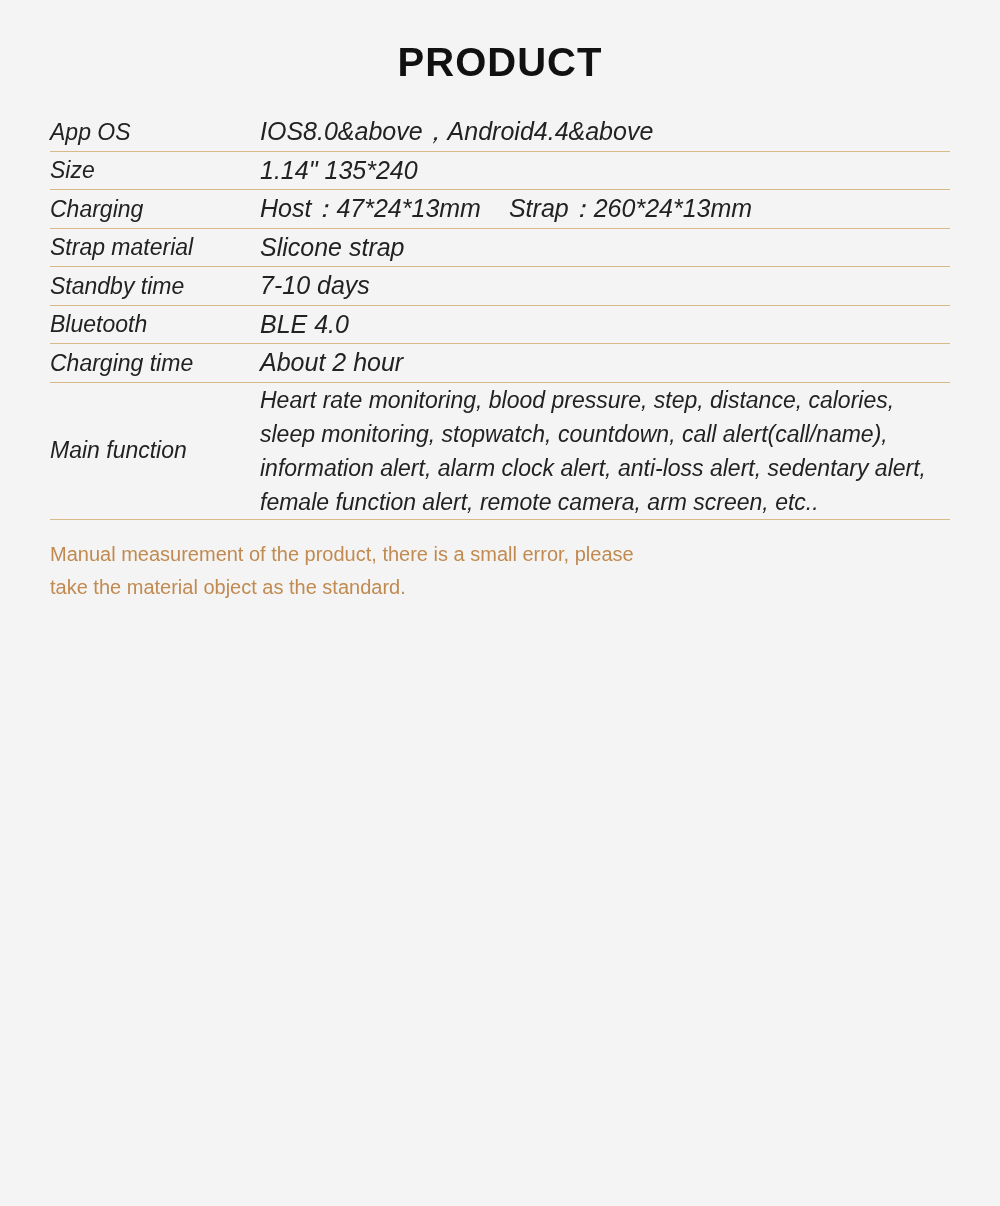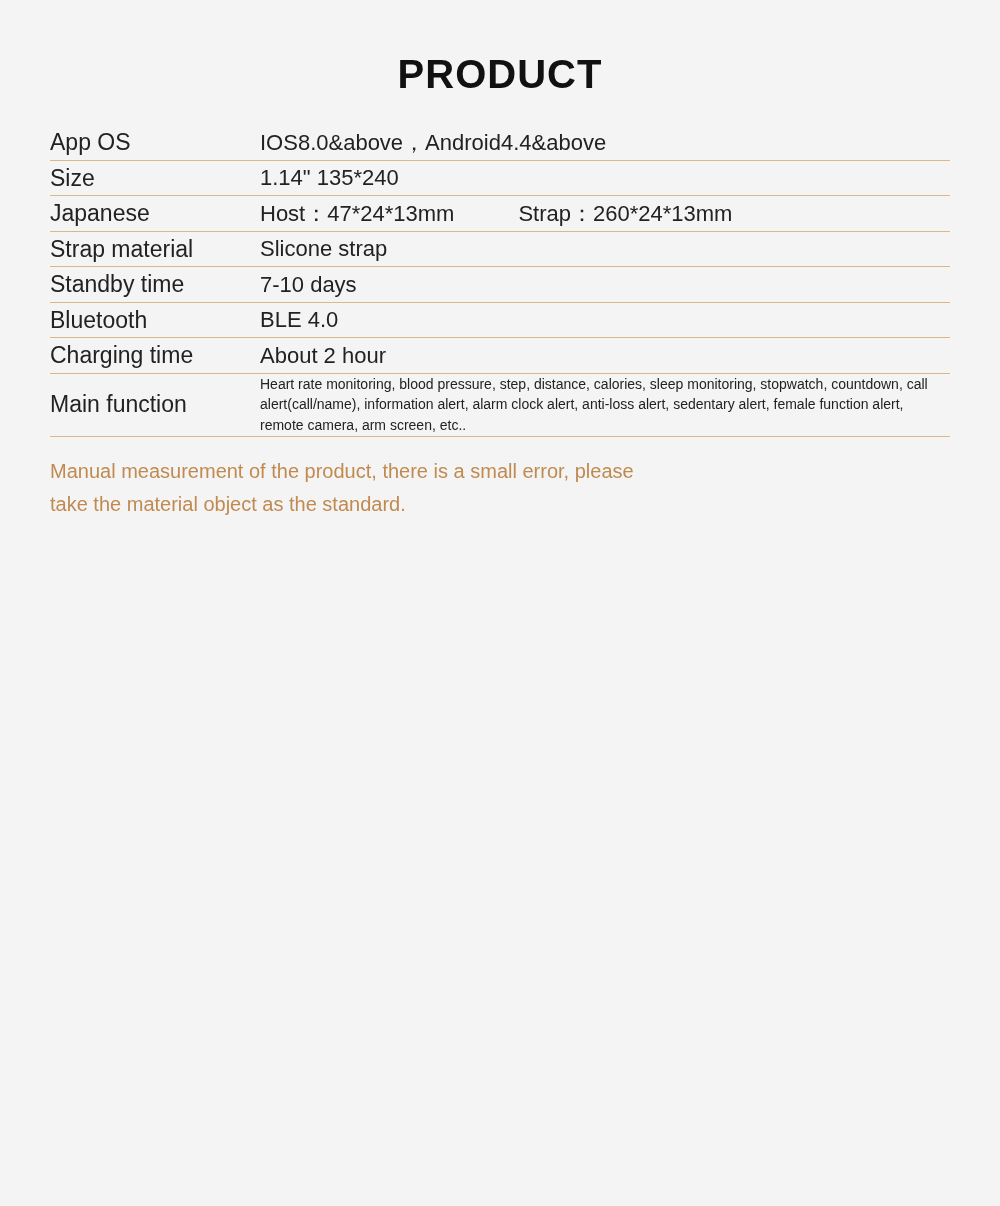--- a/index.html
+++ b/index.html
@@ -19,68 +19,69 @@
     width: 1000px;
     height: 1206px;
     box-sizing: border-box;
   }
   .page-title {
     text-align: center;
     font-size: 40px;
     font-weight: bold;
     letter-spacing: 1px;
     color: #111;
-    padding-top: 52px;
+    padding-top: 40px;
     padding-bottom: 6px;
     font-family: "Liberation Sans", sans-serif;
   }
   .spec-table {
     width: 900px;
     margin: 22px auto 8px auto;
     border-collapse: collapse;
+    font-style: italic;
   }
   .spec-row {
     border-bottom: 1px solid #d9b98a;
   }
   .spec-row.first {
     border-top: none;
   }
   .spec-row td {
     vertical-align: middle;
     padding: 0;
   }
   .label-cell {
     width: 210px;
     font-size: 23px;
     color: #222;
     padding: 14px 0 14px 0;
     line-height: 1.5;
     white-space: nowrap;
   }
   .value-cell {
-    font-size: 22px;
+    font-size: 25px;
     color: #222;
     padding: 14px 0 14px 0;
     line-height: 1.5;
   }
   .value-small {
-    font-size: 14px;
+    font-size: 23px;
     line-height: 1.48;
     padding: 12px 0 12px 0;
   }
   .value-mid {
     font-size: 21px;
     line-height: 1.62;
     padding: 12px 0 12px 0;
   }
   .indent-1 { padding-left: 3px; }
   .indent-2 { padding-left: 8px; }
   .dim-wrap {
     display: flex;
-    gap: 64px;
+    gap: 28px;
   }
   .note {
     width: 900px;
     margin: 18px auto 8px auto;
     font-size: 20px;
     line-height: 1.55;
     color: #c08a50;
   }
   .note div { padding: 1px 0; }
 </style>
@@ -95,21 +96,21 @@
     <tbody>
       <tr class="spec-row first">
         <td class="label-cell">App OS</td>
         <td class="value-cell">IOS8.0&amp;above，Android4.4&amp;above</td>
       </tr>
       <tr class="spec-row">
         <td class="label-cell">Size</td>
         <td class="value-cell">1.14"  135*240</td>
       </tr>
       <tr class="spec-row">
-        <td class="label-cell">Japanese</td>
+        <td class="label-cell">Charging</td>
         <td class="value-cell">
           <div class="dim-wrap">
             <span>Host：47*24*13mm</span>
             <span>Strap：260*24*13mm</span>
           </div>
         </td>
       </tr>
       <tr class="spec-row">
         <td class="label-cell">Strap material</td>
         <td class="value-cell">Slicone strap</td>

